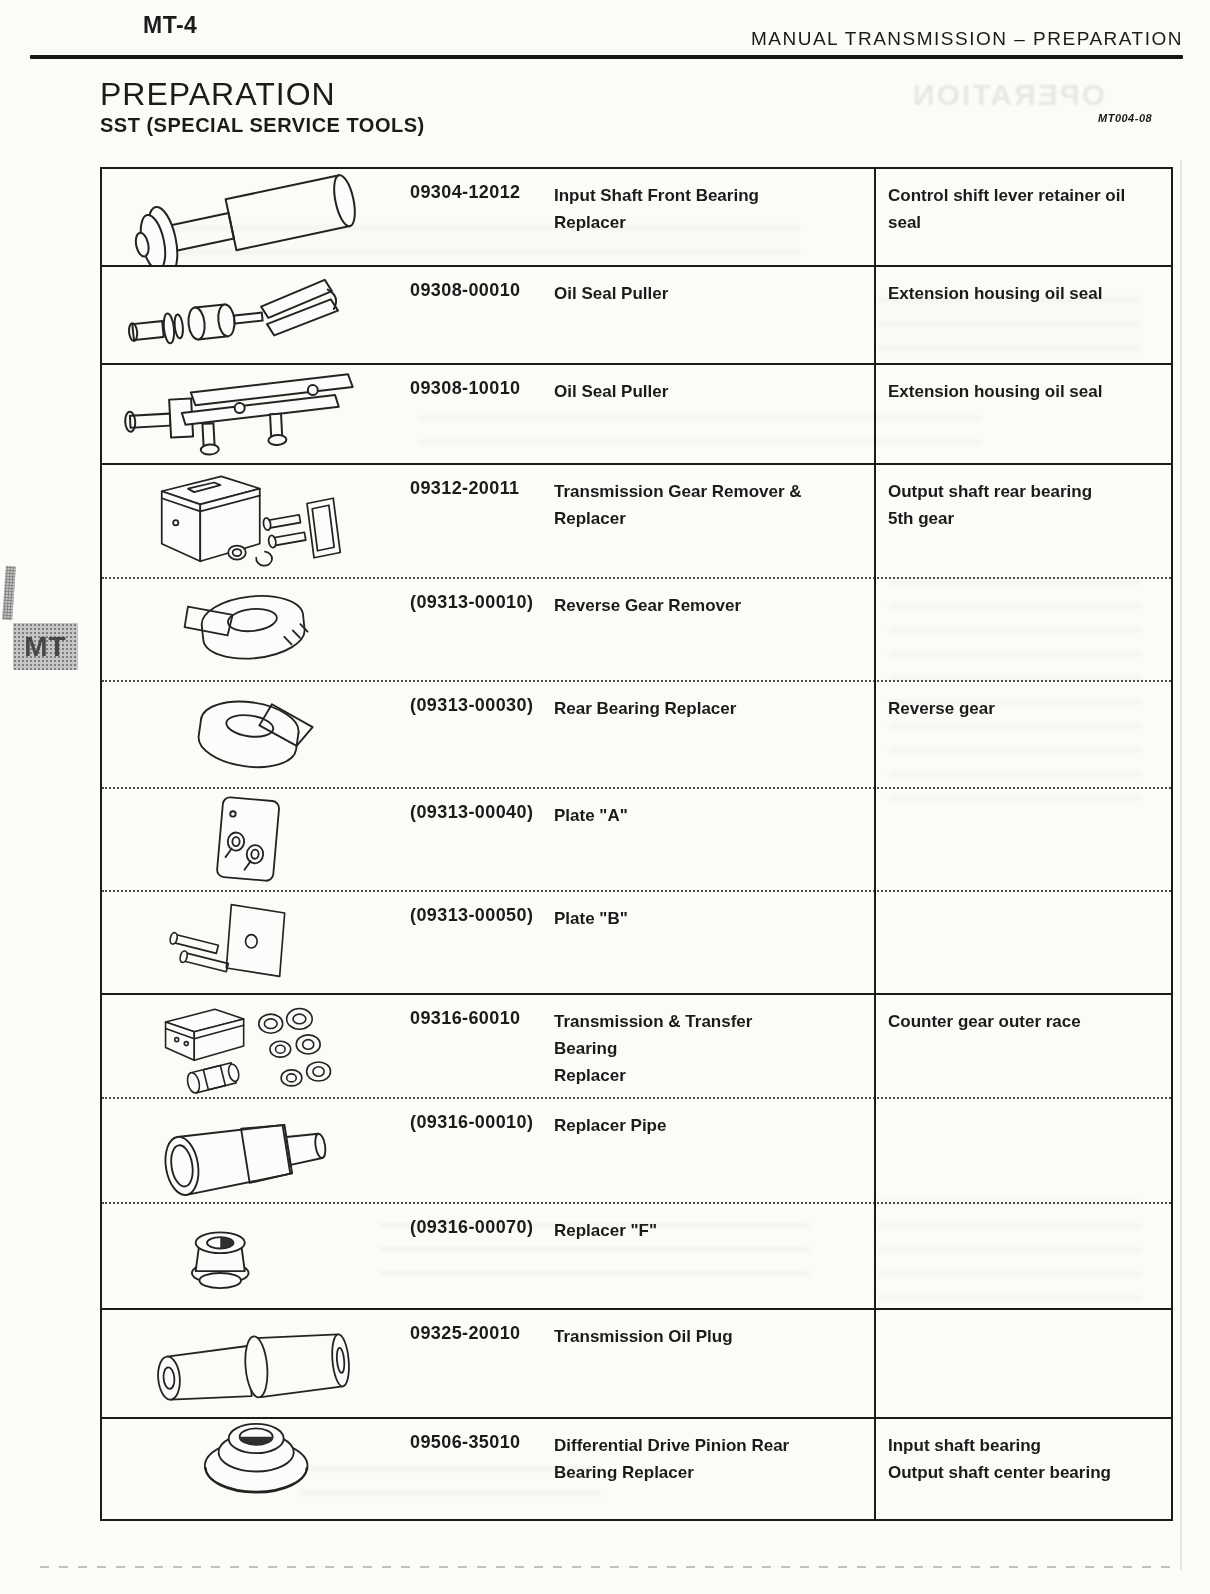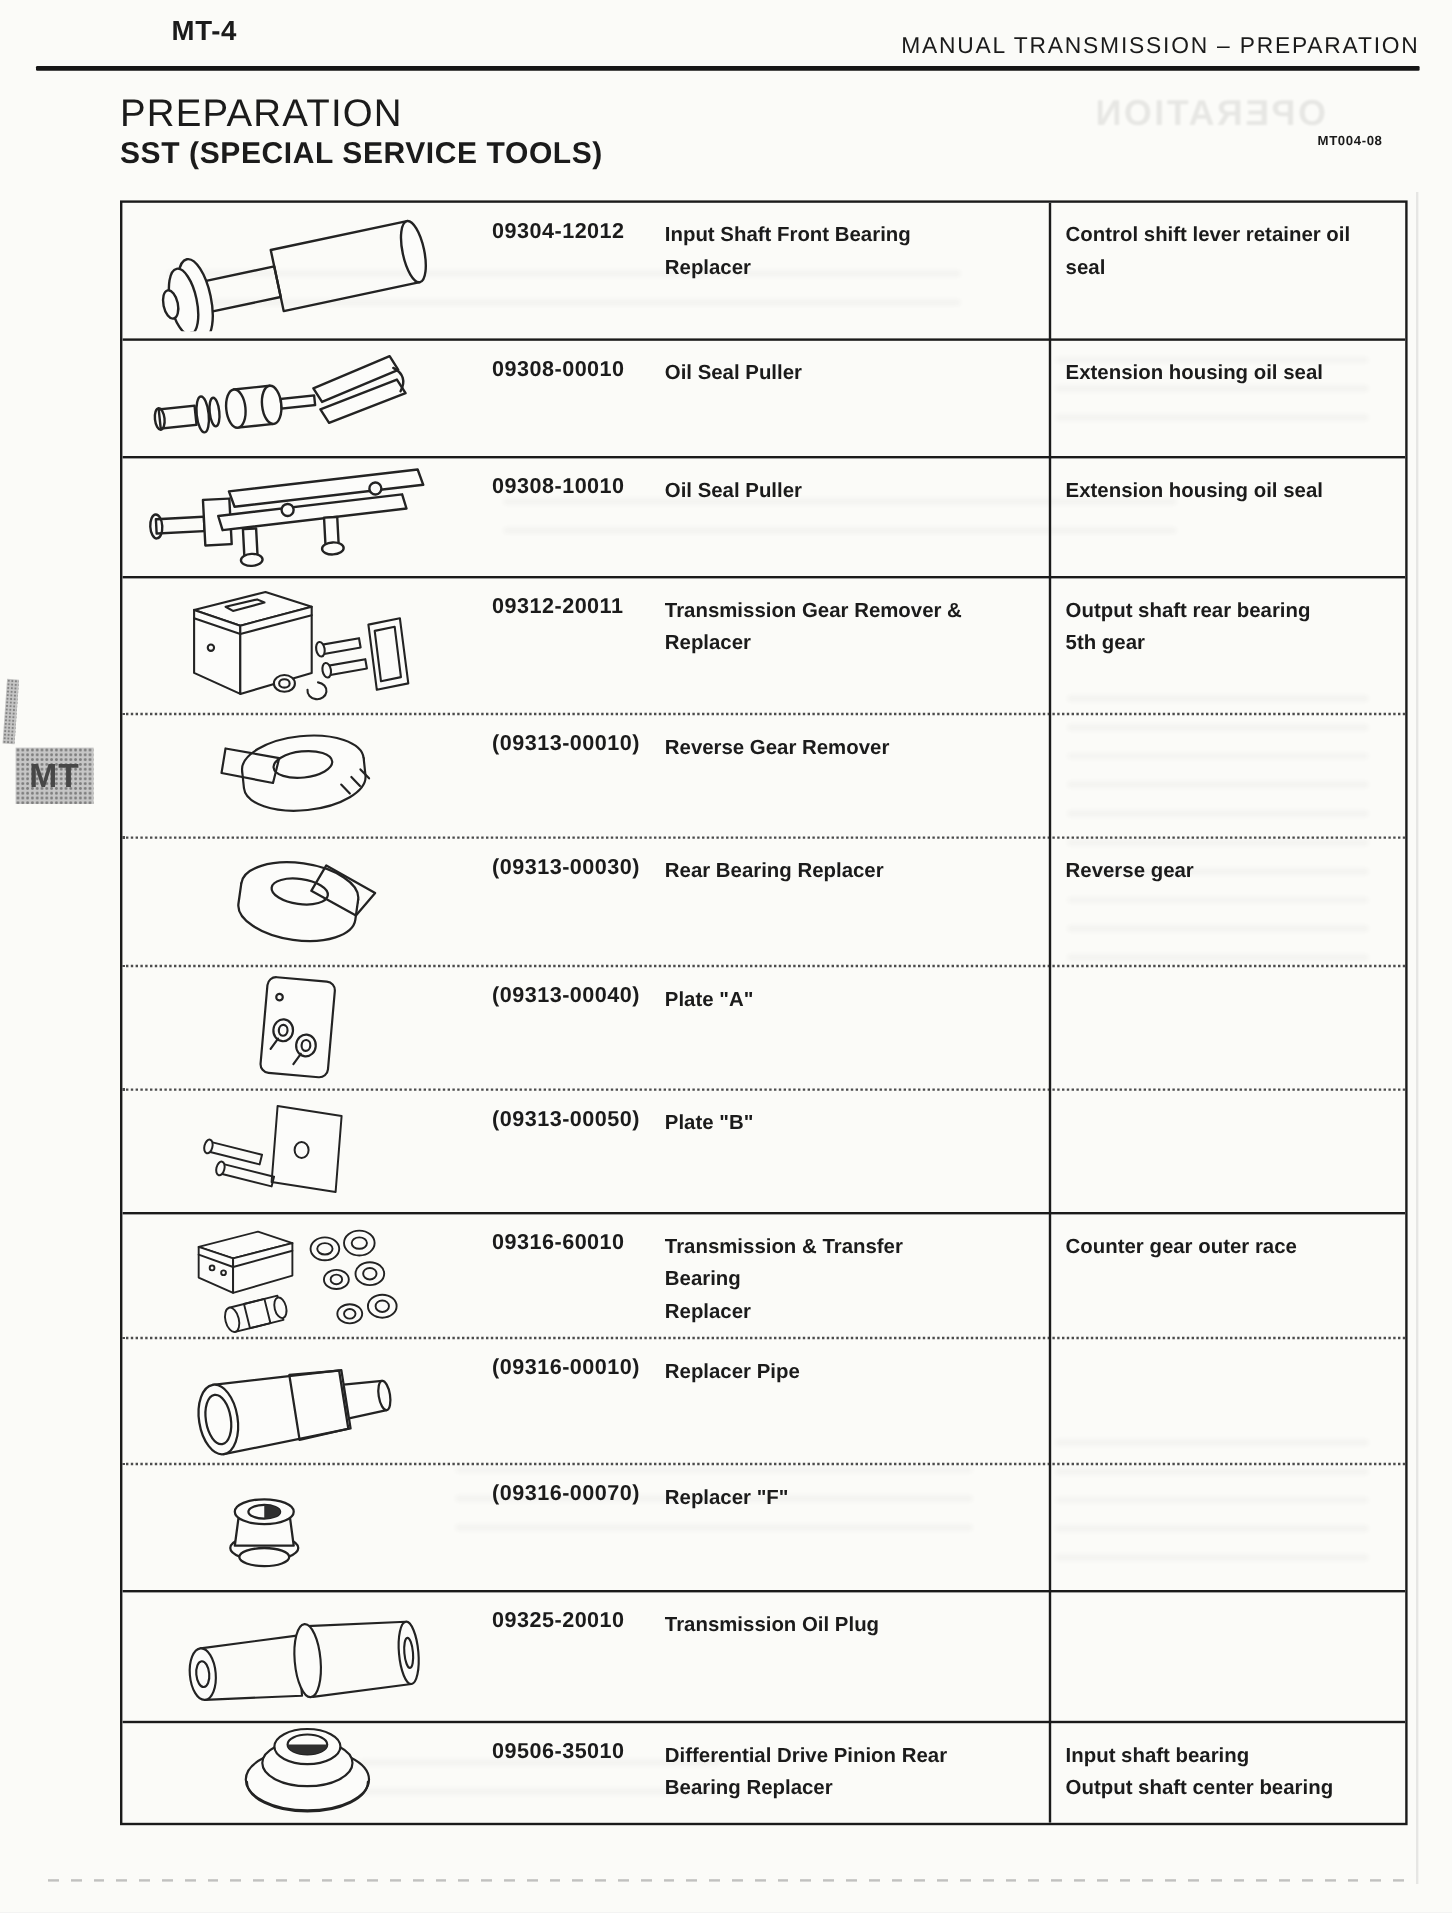--- a/index.html
+++ b/index.html
@@ -7,22 +7,22 @@
     position:relative;width:1210px;height:1594px;margin:0 auto;
     background:#fbfbf8;overflow:hidden;
     font-family:"Liberation Sans",sans-serif;color:#1b1b1b;
   }
   
   .mt4{position:absolute;left:103px;top:12px;font-size:23px;font-weight:700;letter-spacing:.5px;margin-left:40px;}
   .hdr-title{position:absolute;left:30px;top:28px;width:1153px;text-align:right;
     font-size:19px;font-weight:400;letter-spacing:1.5px;}
   .hdr-rule{position:absolute;left:30px;top:55px;width:1153px;height:4px;background:#161616;border-radius:1px;}
   .title{position:absolute;left:100px;top:76px;font-size:32px;font-weight:400;letter-spacing:1px;}
-  .subtitle{position:absolute;left:100px;top:114px;font-size:25px;font-weight:700;letter-spacing:.5px;text-align:right;}
-  .doccode{position:absolute;left:1098px;top:112px;font-size:11px;font-weight:700;letter-spacing:.5px;}
+  .subtitle{position:absolute;left:100px;top:114px;font-size:20px;font-weight:700;letter-spacing:.5px;text-align:right;}
+  .doccode{position:absolute;left:1098px;top:112px;font-size:11px;font-weight:700;letter-spacing:.5px;font-style:italic;}
   .ghost{position:absolute;left:855px;top:78px;width:250px;font-size:30px;font-weight:700;
     letter-spacing:2px;color:#000;opacity:.08;transform:scaleX(-1);filter:blur(1px);}
   
   .mttab{position:absolute;left:13px;top:623px;width:65px;height:47px;
     background-color:#c6c6c6;
     background-image:radial-gradient(circle,#7e7e7e 1px,transparent 1.3px);
     background-size:4px 4px;
     display:flex;align-items:center;justify-content:center;
     font-size:28px;font-weight:700;color:#474747;letter-spacing:1px;}
   .smudge{position:absolute;left:4px;top:566px;width:10px;height:54px;
@@ -86,21 +86,21 @@
   <div class="bleed" style="left:890px;top:560px;width:250px;height:240px"></div>
   <div class="bleed" style="left:380px;top:1215px;width:430px;height:60px"></div>
   <div class="bleed" style="left:880px;top:1180px;width:260px;height:120px"></div>
   <div class="bleed" style="left:300px;top:1455px;width:300px;height:40px"></div>
   <div class="edgeline"></div>
   <div class="botdash"></div>
 
   <div class="sst">
     <div class="vdiv"></div>
 
-    <div class="row" style="height:113px">
+    <div class="row" style="height:96px">
       <div class="art">
         <svg width="280" height="100" viewBox="0 0 280 100">
           <g transform="rotate(-12 140 50)">
             <rect x="46" y="40" width="66" height="26" fill="url(#hatch)" class="s"></rect>
             <rect x="112" y="26" width="116" height="52" fill="url(#knurl)" class="s"></rect>
             <ellipse cx="228" cy="52" rx="9" ry="26" class="s f"></ellipse>
             <ellipse cx="42" cy="53" rx="13" ry="34" class="s f"></ellipse>
             <ellipse cx="32" cy="53" rx="11" ry="28" class="s f"></ellipse>
             <ellipse cx="21" cy="53" rx="6" ry="12" class="s f"></ellipse>
           </g>

